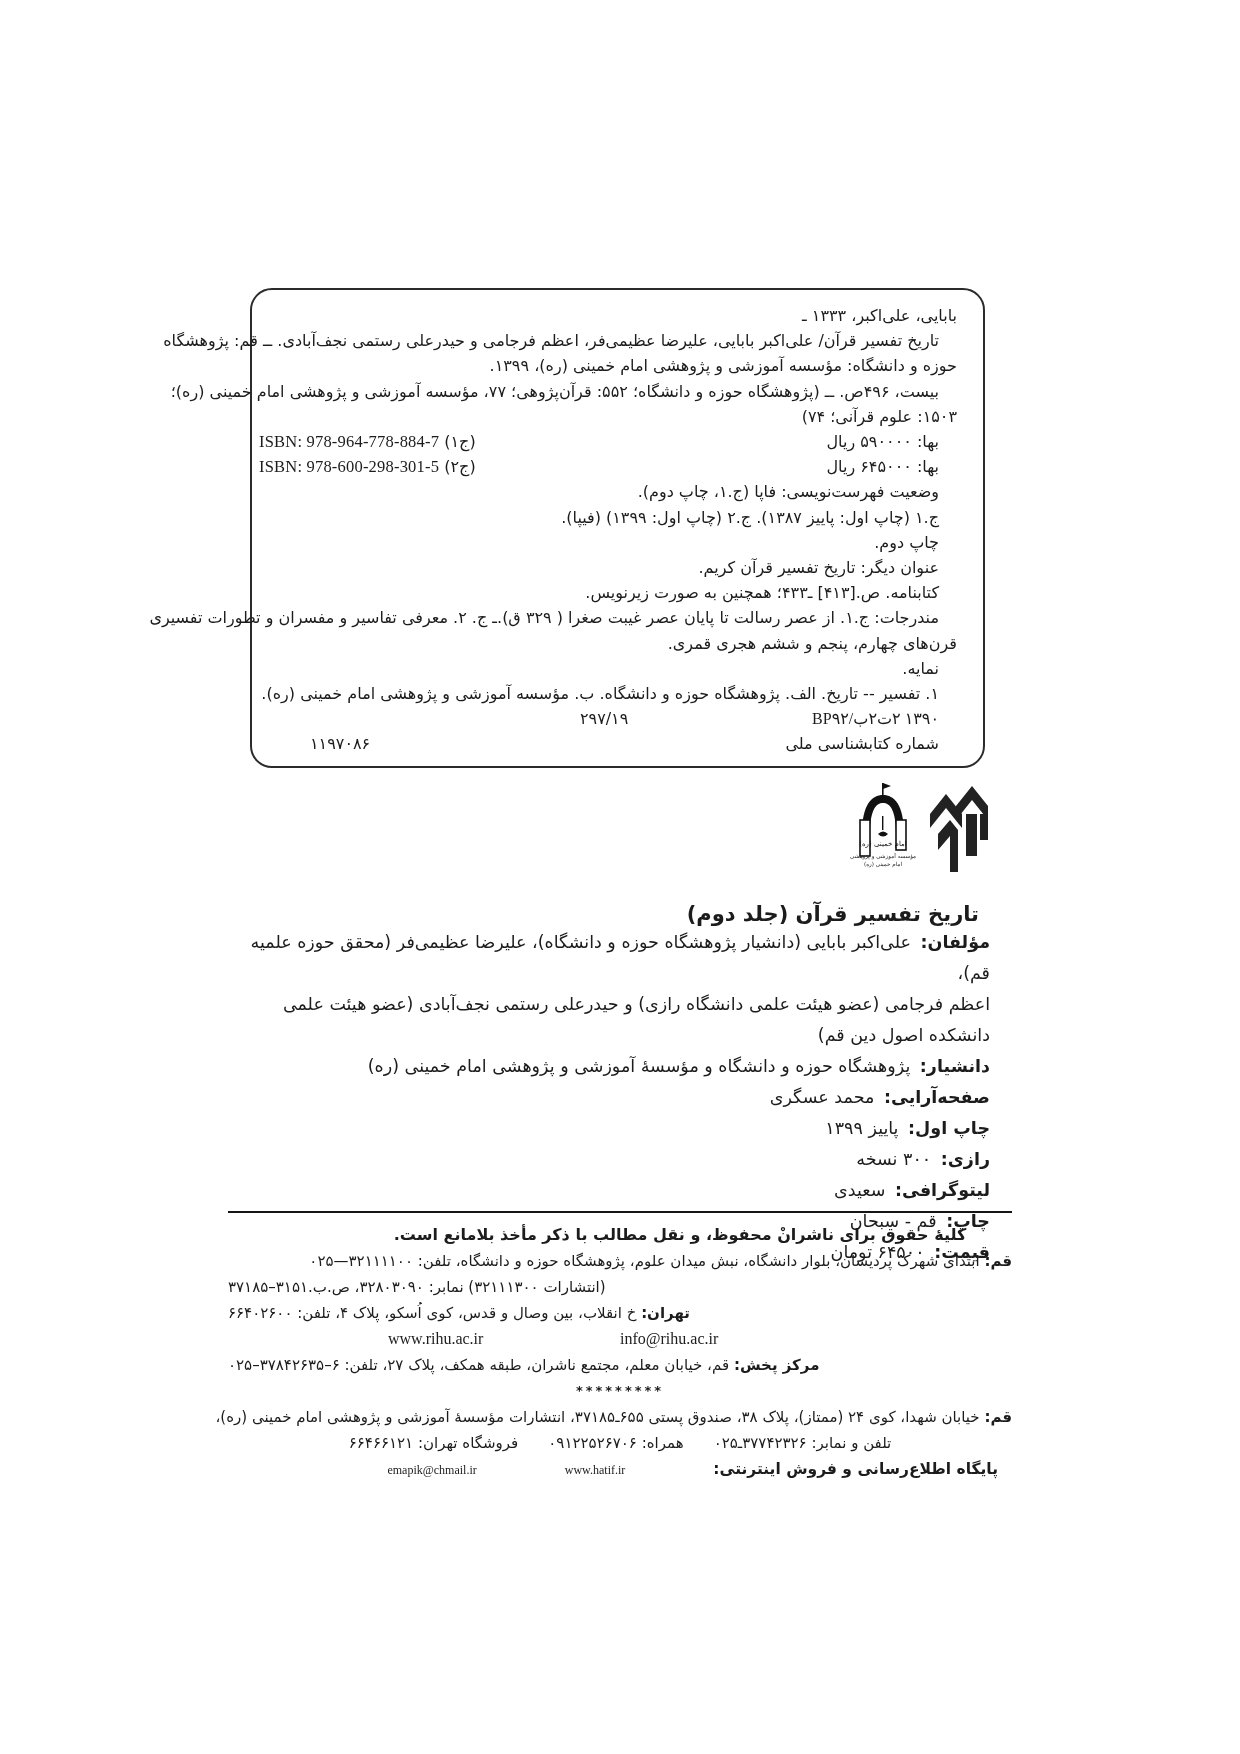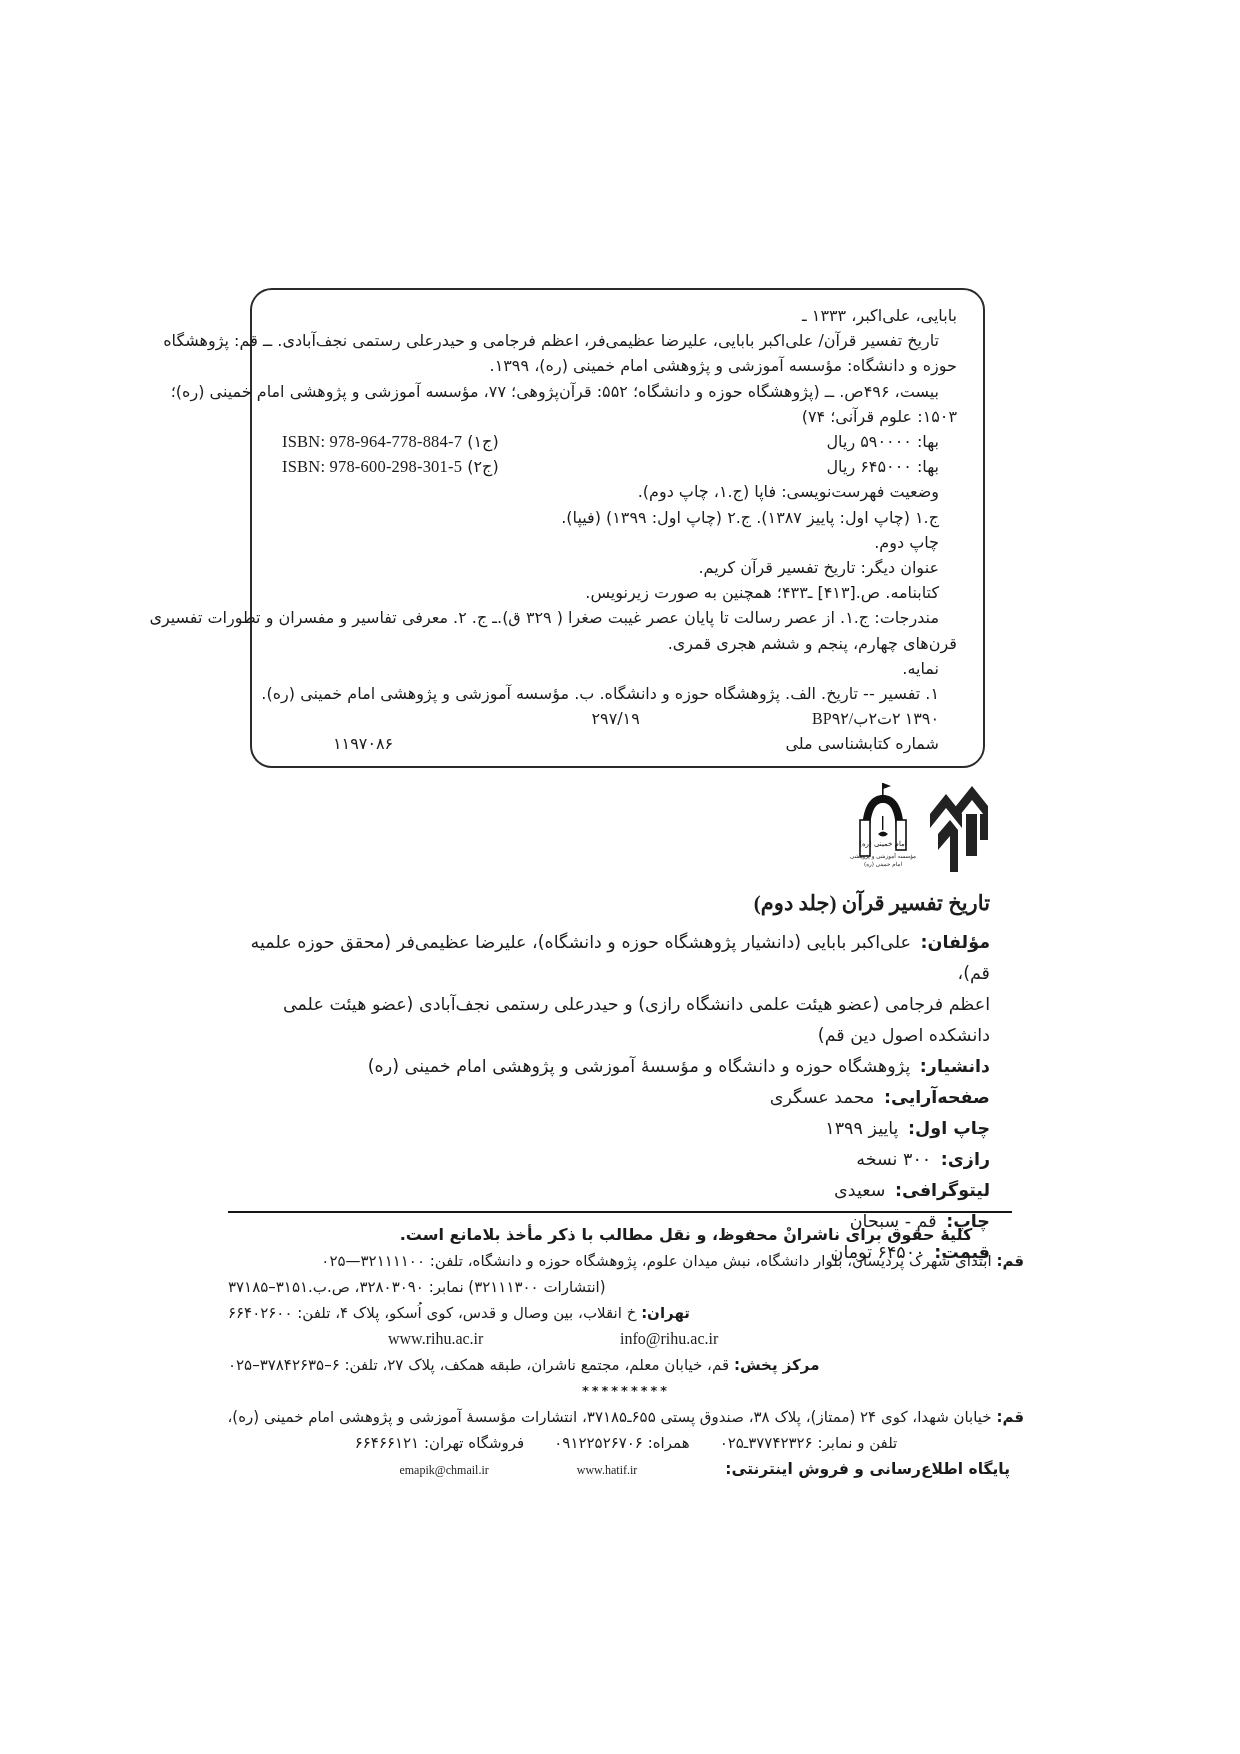--- a/index.html
+++ b/index.html
@@ -5,50 +5,50 @@
   html,body { margin:0; padding:0; background:#ffffff; }
   .page {
     position:relative; width:1240px; height:1754px; background:#ffffff;
     font-family:"DejaVu Sans", sans-serif; color:#1c1c1c; direction:rtl;
     margin:0 auto; overflow:hidden;
   }
   
   .cip-box {
     position:absolute; top:288px; right:255px; width:735px; height:480px;
     box-sizing:border-box; border:2.5px solid #2b2b2b; border-radius:22px;
-    padding:13px 26px 10px 30px; font-size:16px; line-height:25.2px;
+    padding:13px 26px 10px 7px; font-size:16px; line-height:25.2px;
   }
   .cip-line { white-space:nowrap; }
   .indent { padding-right:18px; }
   .row { display:flex; justify-content:space-between; align-items:baseline; }
   .isbn-chunk { white-space:nowrap; }
   .isbn-num { font-family:"Liberation Serif", serif; font-size:16.5px; letter-spacing:.2px; }
   .call-row { position:relative; }
   .lcc { font-family:"Liberation Serif", serif; font-size:16px;margin-top:24px; }
   .ddc { position:absolute; left:50%; transform:translateX(-58%); }
   .nbn-row { position:relative; }
   .nbn { position:absolute; left:9px; top:0;margin-left:42px; }
   
   .logo { position:absolute; }
   .logo-iki { left:850px; top:782px; width:66px; height:100px; }
   .logo-rihu { left:928px; top:784px; width:62px; height:90px; }
   
   .book-title {
-    position:absolute; top:891px; right:250px; margin:0;
-    font-size:21px; font-weight:bold;font-family:Liberation Serif, serif;
+    position:absolute; top:891px; right:250px; margin:11px;
+    font-size:21px; font-weight:bold;
   }
   .pub-block {
     position:absolute; top:927px; right:250px; left:238px;
     text-align:right; font-size:17.5px; line-height:31px;
   }
   .pub-line b { margin-left:4px; }
   
   .rule { position:absolute; top:1211px; left:228px; right:228px; height:0;
     border:none; border-top:2.5px solid #151515; margin:0; }
-  .footer { position:absolute; top:1222px; left:228px; right:216px;
+  .footer { position:absolute; top:1222px; left:228px; right:228px;
     font-size:15px; line-height:26px; }
   .f-line { white-space:nowrap; }
   .f-right { text-align:right; }
   .f-center { text-align:left; }
   .rights { text-align:center; font-weight:bold; font-size:16px; padding-left:120px; }
   .urls-row { position:relative; height:26px; direction:ltr; }
   .urls-row span { position:absolute; top:0; font-family:"Liberation Serif", serif; font-size:16px; }
   .url-www { left:160px; }
   .url-info { left:392px; }
   .stars { text-align:center; font-weight:bold; letter-spacing:3px; font-size:13px; }

